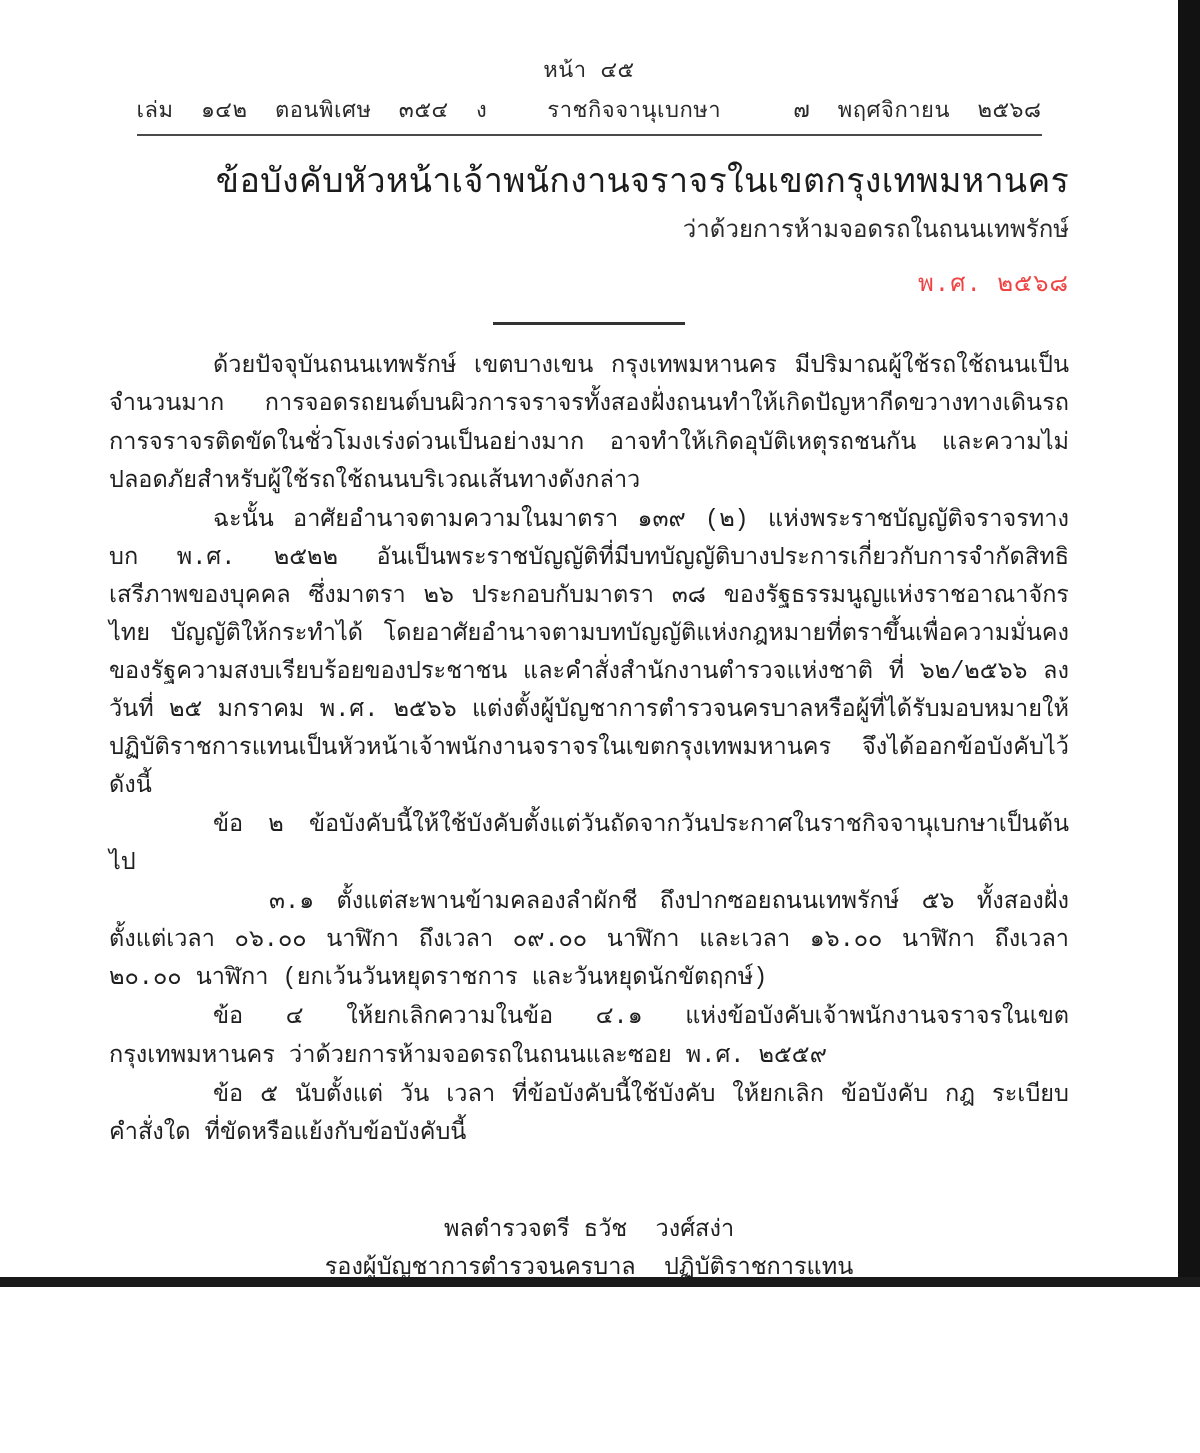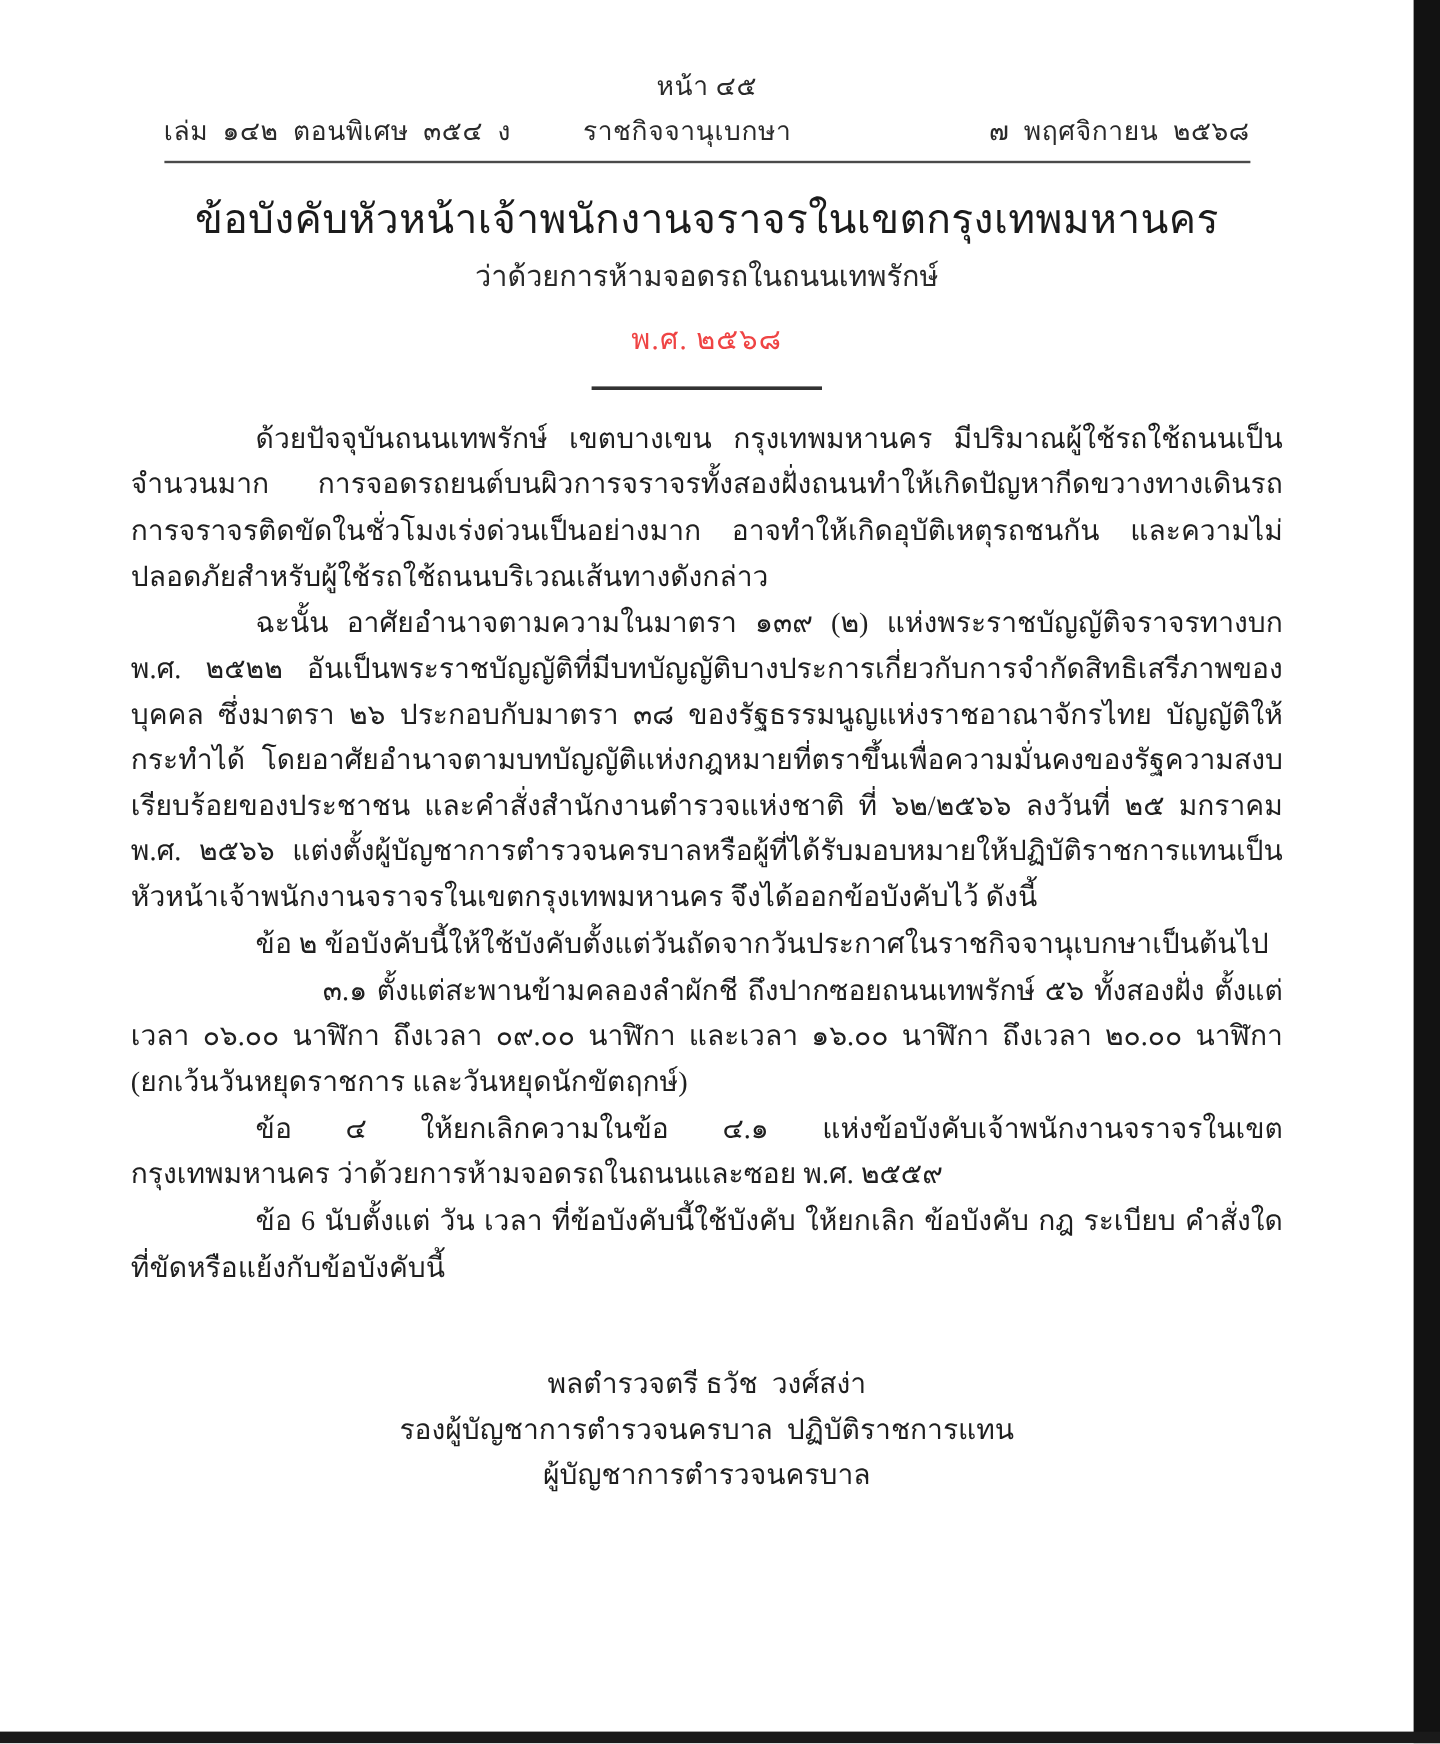--- a/index.html
+++ b/index.html
@@ -9,24 +9,25 @@
     background: #ffffff;
   }
   body {
     font-family: "Liberation Serif", "DejaVu Serif", serif;
     color: #1b1b1b;
   }
 
   #page {
     position: relative;
     width: 1200px;
-    height: 1453px;
+    height: 1287px;
     background: #ffffff;
     box-sizing: border-box;
     overflow: hidden;
+    font-family: Liberation Mono, monospace;
   }
 
   
   .scan-edge-right {
     position: absolute;
     top: 0;
     right: 0;
     width: 22px;
     height: 1453px;
     background: #121212;
@@ -91,21 +92,21 @@
   .runhead-rule {
     border-bottom: 2px solid #4a4a4a;
     width: 905px;
     margin: 0 auto;
   }
 
   
   .title-block {
     width: 960px;
     margin: 26px auto 0 auto;
-    text-align: center;
+    text-align: right;
   }
   .doc-title {
     font-size: 34px;
     line-height: 1.28;
     color: #1b1b1b;
     letter-spacing: 0.3px;
   }
   .doc-subtitle {
     font-size: 24px;
     line-height: 1.35;
@@ -198,21 +199,21 @@
 
 
       <p class="para clause">ข้อ ๒ ข้อบังคับนี้ให้ใช้บังคับตั้งแต่วันถัดจากวันประกาศในราชกิจจานุเบกษาเป็นต้นไป</p>
 
 
       <p class="para subclause">๓.๑ ตั้งแต่สะพานข้ามคลองลำผักชี ถึงปากซอยถนนเทพรักษ์ ๕๖ ทั้งสองฝั่ง ตั้งแต่เวลา ๐๖.๐๐ นาฬิกา ถึงเวลา ๐๙.๐๐ นาฬิกา และเวลา ๑๖.๐๐ นาฬิกา ถึงเวลา ๒๐.๐๐ นาฬิกา (ยกเว้นวันหยุดราชการ และวันหยุดนักขัตฤกษ์)</p>
 
 
       <p class="para clause">ข้อ ๔ ให้ยกเลิกความในข้อ ๔.๑ แห่งข้อบังคับเจ้าพนักงานจราจรในเขตกรุงเทพมหานคร ว่าด้วยการห้ามจอดรถในถนนและซอย พ.ศ. ๒๕๕๙</p>
 
-      <p class="para clause">ข้อ 6 นับตั้งแต่ วัน เวลา ที่ข้อบังคับนี้ใช้บังคับ ให้ยกเลิก ข้อบังคับ กฎ ระเบียบ คำสั่งใด ที่ขัดหรือแย้งกับข้อบังคับนี้</p>
+      <p class="para clause">ข้อ ๕ นับตั้งแต่ วัน เวลา ที่ข้อบังคับนี้ใช้บังคับ ให้ยกเลิก ข้อบังคับ กฎ ระเบียบ คำสั่งใด ที่ขัดหรือแย้งกับข้อบังคับนี้</p>
 
     </div>
 
     <div class="sign-block">
       <p class="sign-line sign-name">พลตำรวจตรี ธวัช  วงศ์สง่า</p>
       <p class="sign-line">รองผู้บัญชาการตำรวจนครบาล  ปฏิบัติราชการแทน</p>
       <p class="sign-line">ผู้บัญชาการตำรวจนครบาล</p>
 
     </div>
 

